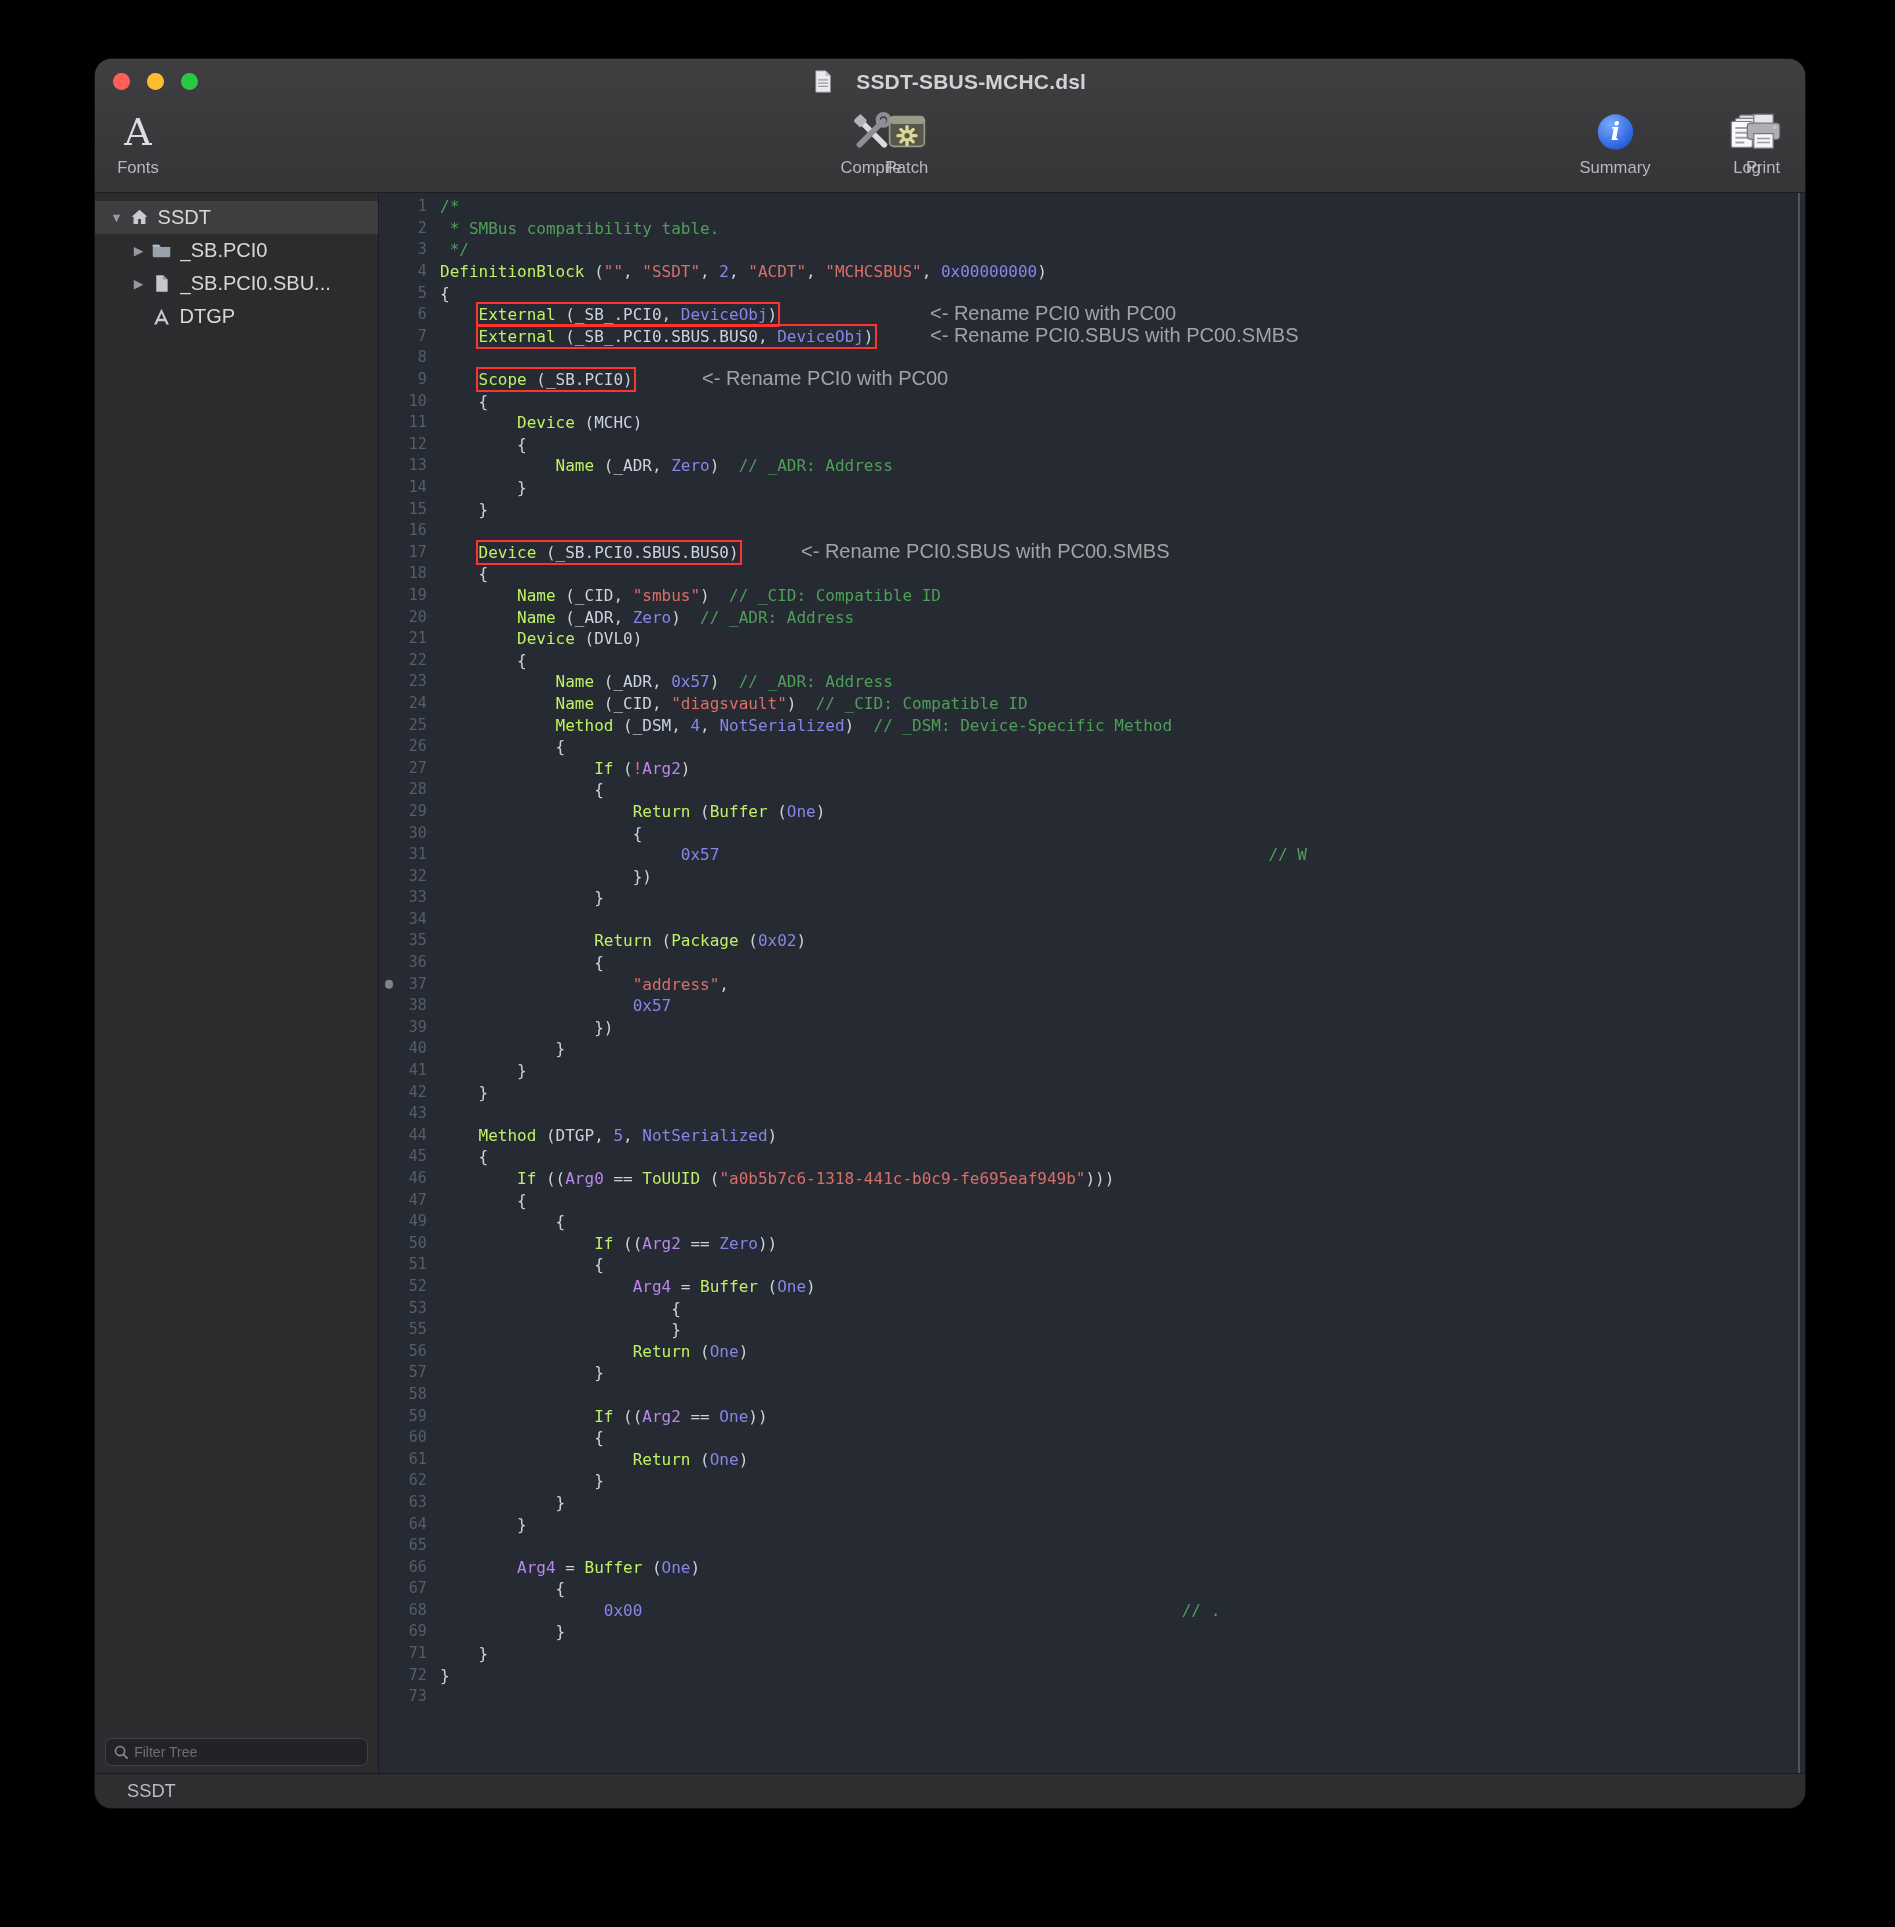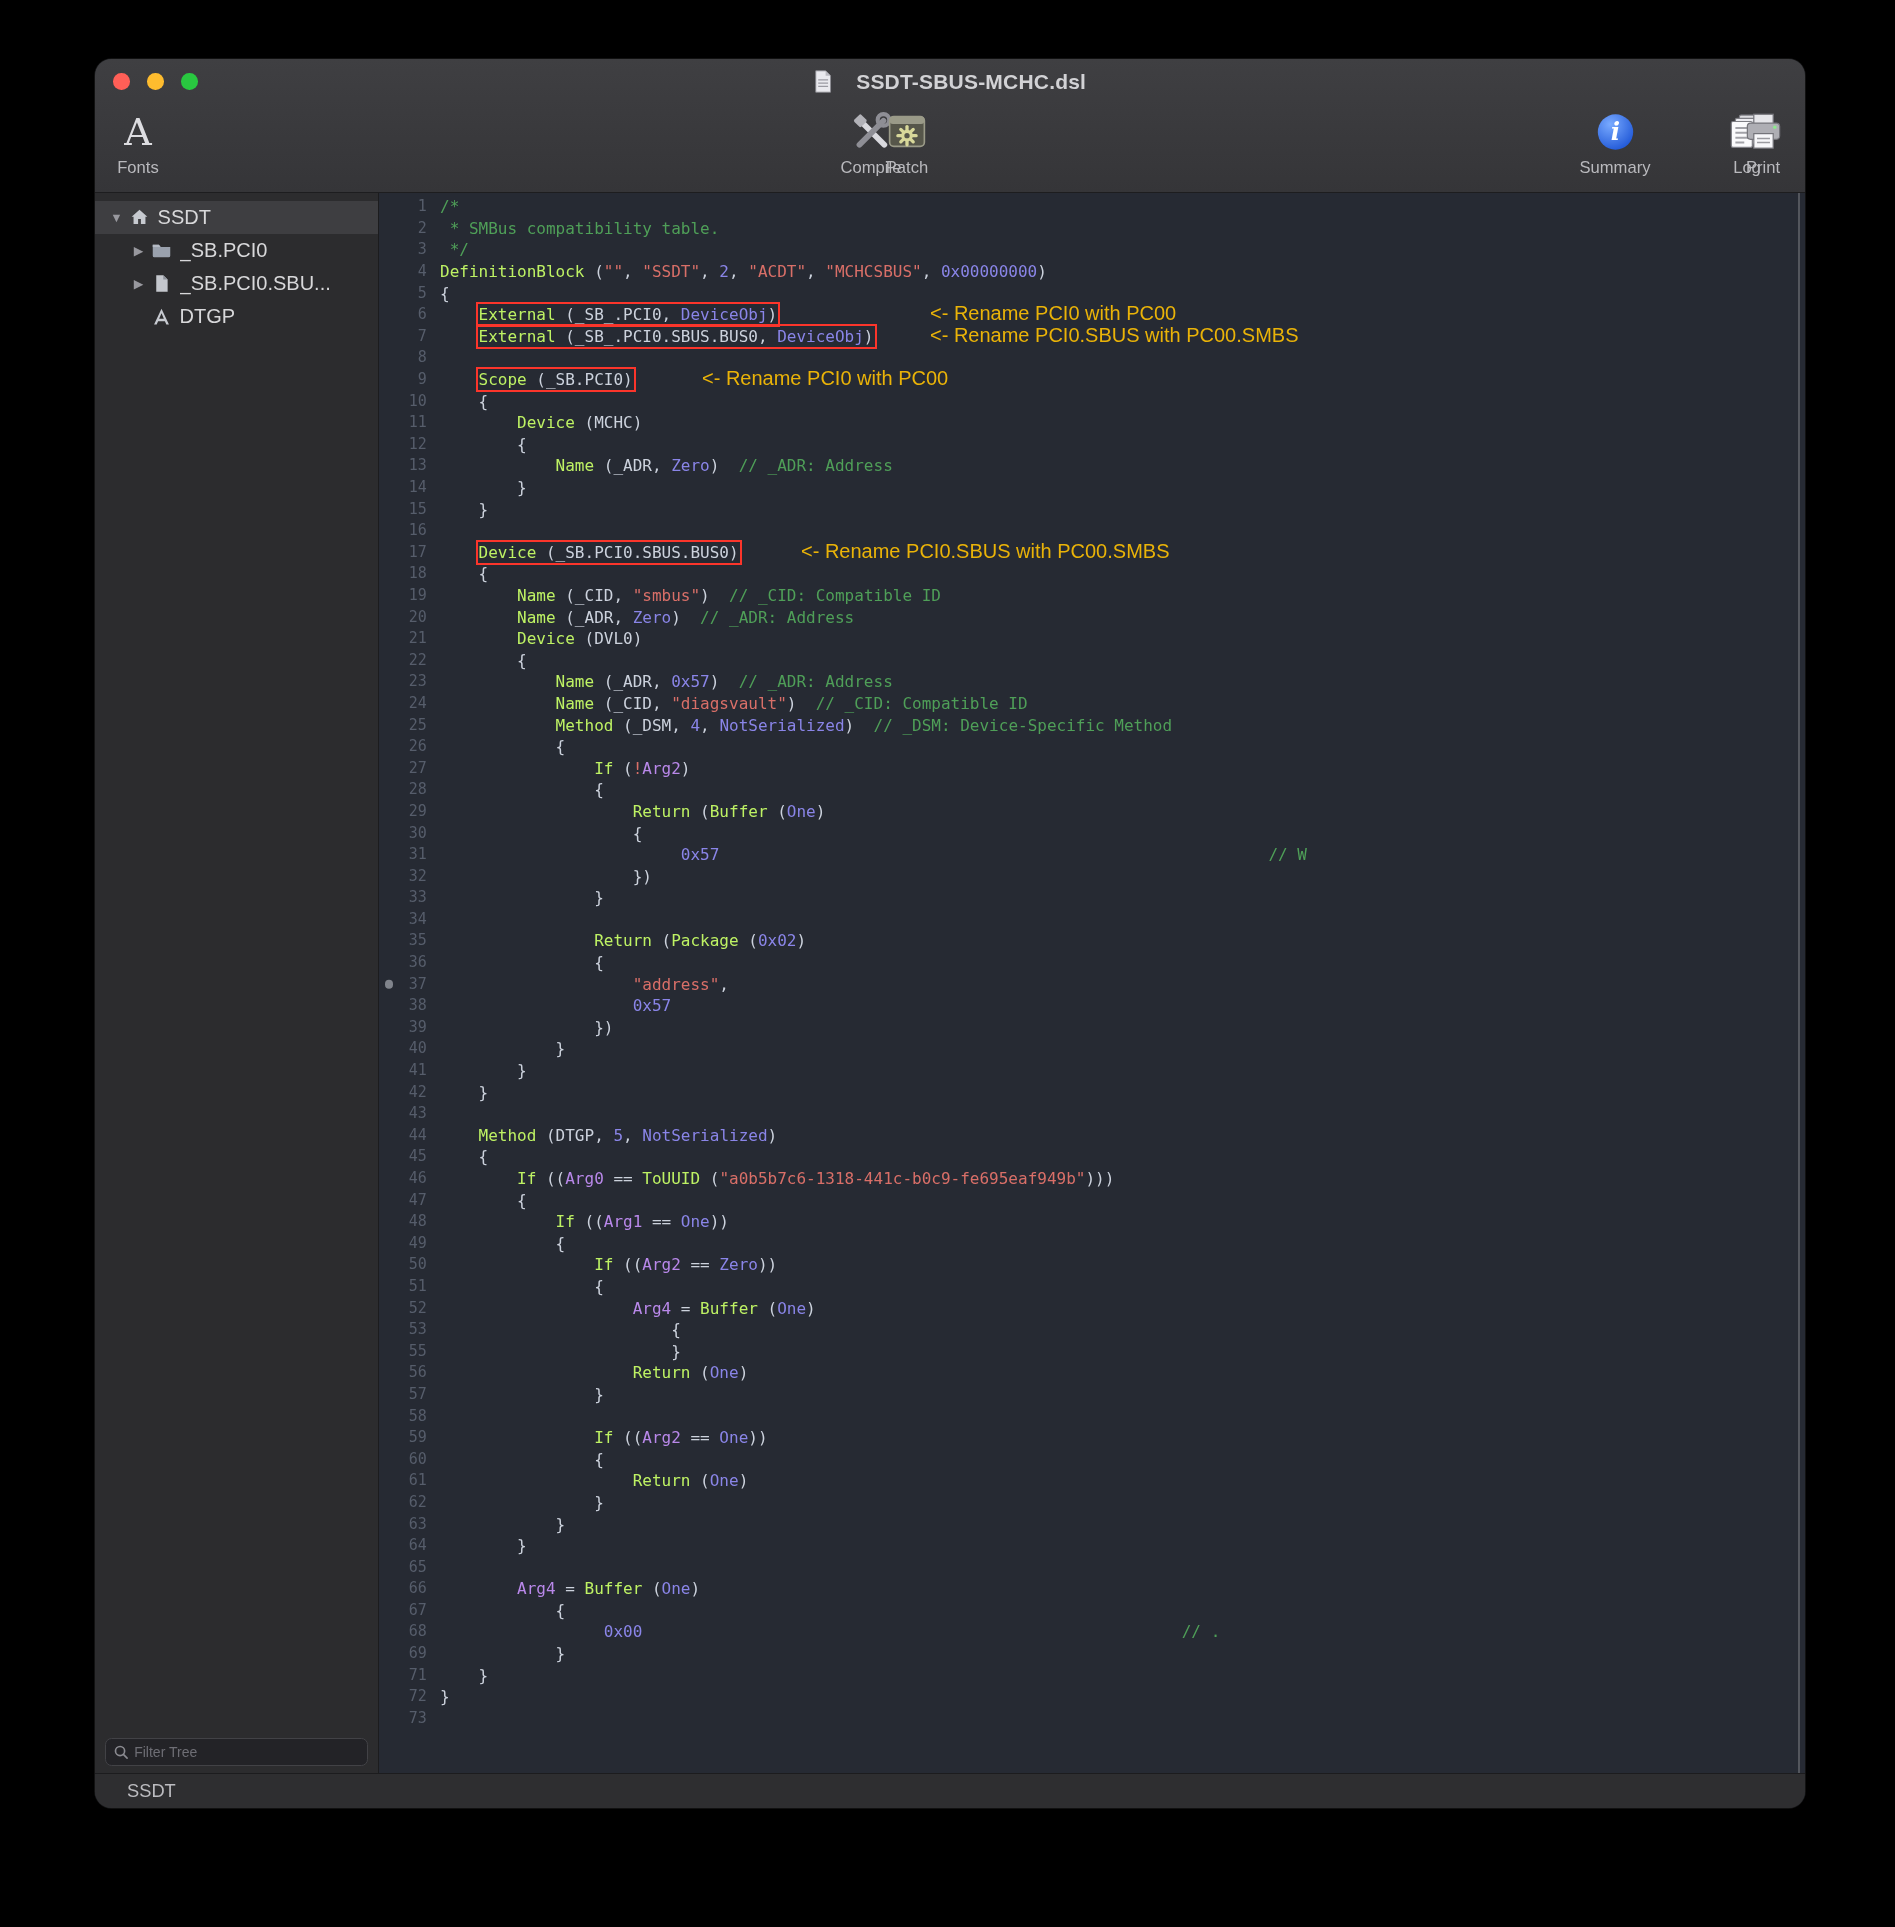--- a/index.html
+++ b/index.html
@@ -57,21 +57,21 @@
   .ct { position:relative; flex:1; }
 
   .tk-p { color:#ccd2dd; }
   .tk-k { color:#bef264; }
   .tk-s { color:#d96f68; }
   .tk-n { color:#8a85e8; }
   .tk-a { color:#b988ea; }
   .tk-c { color:#4f9f58; }
 
   .redbox { outline:2.5px solid #fb352b; outline-offset:1.7px; }
-  .ann { position:absolute; top:-0.8px; color:#eab308; white-space:nowrap;
+  .ann { position:absolute; top:-0.8px; color:#a3a3a3; white-space:nowrap;
          font-family:"Liberation Sans", sans-serif; font-size:20px; }
 
   .scroll-line { position:absolute; right:5px; top:0; bottom:0; width:2.5px; background:#53565d; }
 
   
   .statusbar { position:absolute; left:0; right:0; bottom:0; height:35px;
                background:#2e2e30; border-top:0.8px solid #1c1c1e;
                display:flex; align-items:center; padding-left:32px;
                color:#bcbcc0; font-size:18.3px; }
 </style>
@@ -282,21 +282,20 @@
         <div class="code-line"><span class="ln">38</span><span class="ct"><span class="tk-p">                    </span><span class="tk-n">0x57</span></span></div>
         <div class="code-line"><span class="ln">39</span><span class="ct"><span class="tk-p">                })</span></span></div>
         <div class="code-line"><span class="ln">40</span><span class="ct"><span class="tk-p">            }</span></span></div>
         <div class="code-line"><span class="ln">41</span><span class="ct"><span class="tk-p">        }</span></span></div>
         <div class="code-line"><span class="ln">42</span><span class="ct"><span class="tk-p">    }</span></span></div>
         <div class="code-line"><span class="ln">43</span><span class="ct"></span></div>
         <div class="code-line"><span class="ln">44</span><span class="ct"><span class="tk-p">    </span><span class="tk-k">Method </span><span class="tk-p">(DTGP, </span><span class="tk-n">5</span><span class="tk-p">, </span><span class="tk-n">NotSerialized</span><span class="tk-p">)</span></span></div>
         <div class="code-line"><span class="ln">45</span><span class="ct"><span class="tk-p">    {</span></span></div>
         <div class="code-line"><span class="ln">46</span><span class="ct"><span class="tk-p">        </span><span class="tk-k">If </span><span class="tk-p">((</span><span class="tk-a">Arg0</span><span class="tk-p"> == </span><span class="tk-k">ToUUID </span><span class="tk-p">(</span><span class="tk-s">"a0b5b7c6-1318-441c-b0c9-fe695eaf949b"</span><span class="tk-p">)))</span></span></div>
         <div class="code-line"><span class="ln">47</span><span class="ct"><span class="tk-p">        {</span></span></div>
-        <div class="code-line"><span class="ln">48</span><span class="ct"><span class="tk-p">            </span><span class="tk-k">If </span><span class="tk-p">((</span><span class="tk-a">Arg1</span><span class="tk-p"> == </span><span class="tk-n">One</span><span class="tk-p">))</span></span></div>
         <div class="code-line"><span class="ln">49</span><span class="ct"><span class="tk-p">            {</span></span></div>
         <div class="code-line"><span class="ln">50</span><span class="ct"><span class="tk-p">                </span><span class="tk-k">If </span><span class="tk-p">((</span><span class="tk-a">Arg2</span><span class="tk-p"> == </span><span class="tk-n">Zero</span><span class="tk-p">))</span></span></div>
         <div class="code-line"><span class="ln">51</span><span class="ct"><span class="tk-p">                {</span></span></div>
         <div class="code-line"><span class="ln">52</span><span class="ct"><span class="tk-p">                    </span><span class="tk-a">Arg4</span><span class="tk-p"> = </span><span class="tk-k">Buffer </span><span class="tk-p">(</span><span class="tk-n">One</span><span class="tk-p">)</span></span></div>
         <div class="code-line"><span class="ln">53</span><span class="ct"><span class="tk-p">                        {</span></span></div>
         <div class="code-line"><span class="ln">55</span><span class="ct"><span class="tk-p">                        }</span></span></div>
         <div class="code-line"><span class="ln">56</span><span class="ct"><span class="tk-p">                    </span><span class="tk-k">Return </span><span class="tk-p">(</span><span class="tk-n">One</span><span class="tk-p">)</span></span></div>
         <div class="code-line"><span class="ln">57</span><span class="ct"><span class="tk-p">                }</span></span></div>
         <div class="code-line"><span class="ln">58</span><span class="ct"></span></div>
         <div class="code-line"><span class="ln">59</span><span class="ct"><span class="tk-p">                </span><span class="tk-k">If </span><span class="tk-p">((</span><span class="tk-a">Arg2</span><span class="tk-p"> == </span><span class="tk-n">One</span><span class="tk-p">))</span></span></div>

